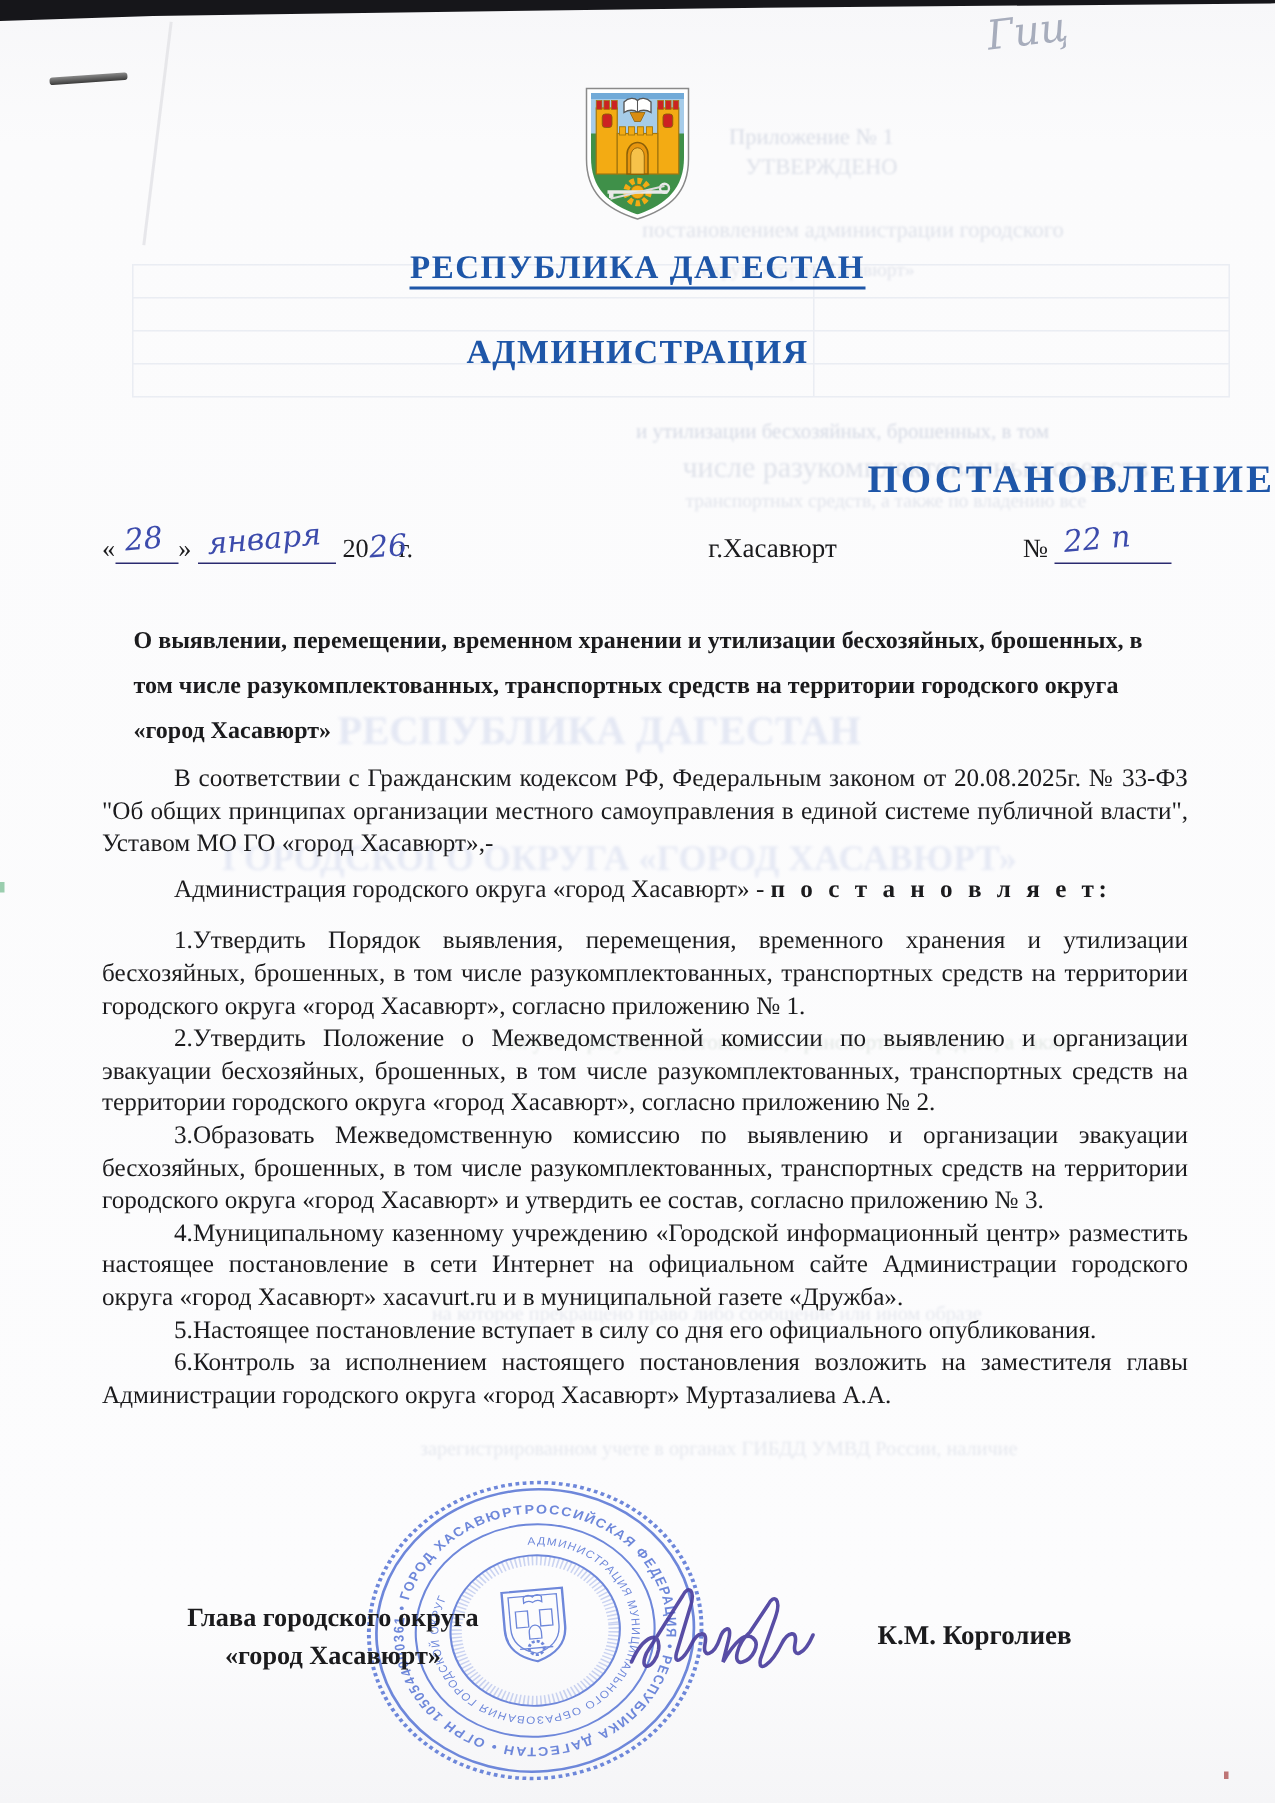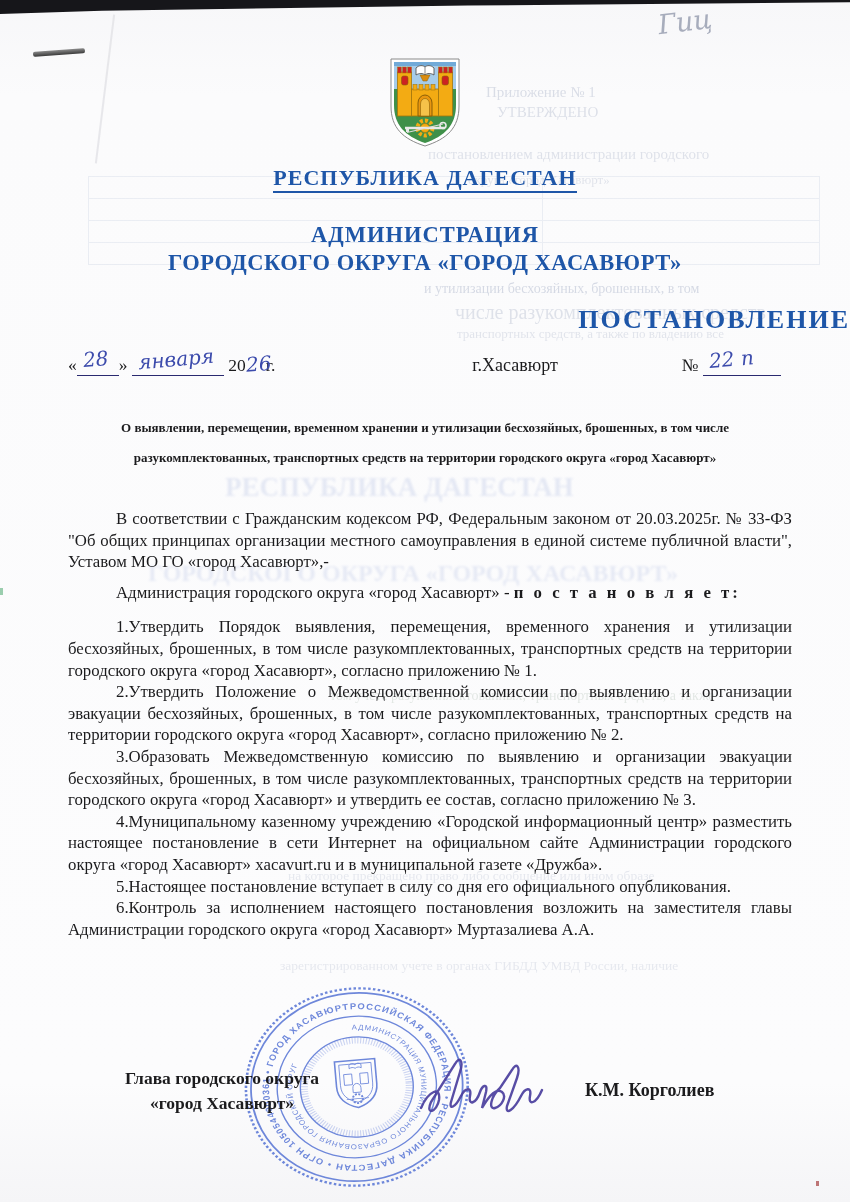--- a/index.html
+++ b/index.html
@@ -53,22 +53,22 @@
   .d-left{width:280px;white-space:nowrap;}
   .d-center{flex:1;text-align:center;font-size:18px;}
   .d-right{width:110px;text-align:left;white-space:nowrap;}
   .u{display:inline-block;border-bottom:1.4px solid #2a2a70;position:relative;height:20px;vertical-align:bottom;}
   .u-day{width:42px;} .u-month{width:92px;} .u-num{width:78px;}
   .hand{font-family:"DejaVu Serif",serif;font-style:italic;color:#3c4bac;font-size:20px;
         position:absolute;left:6px;top:-8px;transform:rotate(-5deg);white-space:nowrap;}
   .hand-year{position:relative;font-family:"DejaVu Serif",serif;font-style:italic;color:#3c4bac;
         font-size:20px;display:inline-block;transform:rotate(-4deg);width:20px;}
   
-  .doc-title{position:absolute;left:75px;top:413px;width:700px;text-align:center;font-weight:bold;
-             font-size:13px;line-height:30px;z-index:2;}
+  .doc-title{position:absolute;left:89px;top:413px;width:700px;font-weight:bold;
+             font-size:16px;line-height:30px;z-index:2;}
   .body-text{position:absolute;left:68px;top:508px;width:724px;z-index:2;font-size:16.8px;
              line-height:21.6px;text-align:justify;}
   .body-text p{margin:0;text-indent:48px;}
   .p-resolution{margin:9px 0 13px 0 !important;}
   .sp-bold{font-weight:bold;letter-spacing:3px;}
   
   .sig-left{position:absolute;left:97px;top:1066px;width:250px;text-align:center;font-weight:bold;
             font-size:17.5px;line-height:25px;z-index:3;}
   .sig-name{position:absolute;left:585px;top:1080px;font-weight:bold;font-size:18px;z-index:3;}
   .stamp{position:absolute;left:241px;top:984px;z-index:2;opacity:.88;transform:rotate(-5deg);}
@@ -147,40 +147,39 @@
         <rect x="19" y="72" width="3" height="4" fill="#e9e9e9"></rect>
         <line x1="20" y1="76.5" x2="56" y2="68" stroke="#dcdcdc" stroke-width="1.2"></line>
       </g>
     </svg>
   </div>
 
   <div class="h-blue h-republic">
     <span>РЕСПУБЛИКА ДАГЕСТАН</span>
   </div>
   <div class="h-blue h-admin1">АДМИНИСТРАЦИЯ</div>
-  <div class="h-blue h-admin2">ГОРОДСКОГО ОКРУГА «ГОРОД ХАСАВЮРТ»</div>
   <div class="h-blue h-doctype">ПОСТАНОВЛЕНИЕ</div>
 
   <div class="date-row">
     <div class="d-left">
       <span>«</span><span class="u u-day"><span class="hand">28</span></span><span>»</span>
       <span class="u u-month"><span class="hand">января</span></span>
       <span>20</span><span class="hand-year">26</span><span>г.</span>
     </div>
     <div class="d-center">г.Хасавюрт</div>
     <div class="d-right">
       <span>№</span>
       <span class="u u-num"><span class="hand">22 п</span></span>
     </div>
   </div>
 
   <div class="doc-title">О выявлении, перемещении, временном хранении и утилизации бесхозяйных, брошенных, в том числе разукомплектованных, транспортных средств на территории городского округа «город Хасавюрт»</div>
 
   <div class="body-text">
-    <p>В соответствии с Гражданским кодексом РФ, Федеральным законом от 20.03.2025г. № 33-ФЗ "Об общих принципах организации местного самоуправления в единой системе публичной власти", Уставом МО ГО «город Хасавюрт»,-</p>
+    <p>В соответствии с Гражданским кодексом РФ, Федеральным законом от 20.08.2025г. № 33-ФЗ "Об общих принципах организации местного самоуправления в единой системе публичной власти", Уставом МО ГО «город Хасавюрт»,-</p>
     <p class="p-resolution"><span>Администрация городского округа «город Хасавюрт» - </span><span class="sp-bold">п о с т а н о в л я е т:</span></p>
     <p>1.Утвердить Порядок выявления, перемещения, временного хранения и утилизации бесхозяйных, брошенных, в том числе разукомплектованных, транспортных средств на территории городского округа «город Хасавюрт», согласно приложению № 1.</p>
     <p>2.Утвердить Положение о Межведомственной комиссии по выявлению и организации эвакуации бесхозяйных, брошенных, в том числе разукомплектованных, транспортных средств на территории городского округа «город Хасавюрт», согласно приложению № 2.</p>
     <p>3.Образовать Межведомственную комиссию по выявлению и организации эвакуации бесхозяйных, брошенных, в том числе разукомплектованных, транспортных средств на территории городского округа «город Хасавюрт» и утвердить ее состав, согласно приложению № 3.</p>
     <p>4.Муниципальному казенному учреждению «Городской информационный центр» разместить настоящее постановление в сети Интернет на официальном сайте Администрации городского округа «город Хасавюрт» xacavurt.ru и в муниципальной газете «Дружба».</p>
     <p>5.Настоящее постановление вступает в силу со дня его официального опубликования.</p>
     <p>6.Контроль за исполнением настоящего постановления возложить на заместителя главы Администрации городского округа «город Хасавюрт» Муртазалиева А.А.</p>
   </div>
 
   <div class="sig-left">

